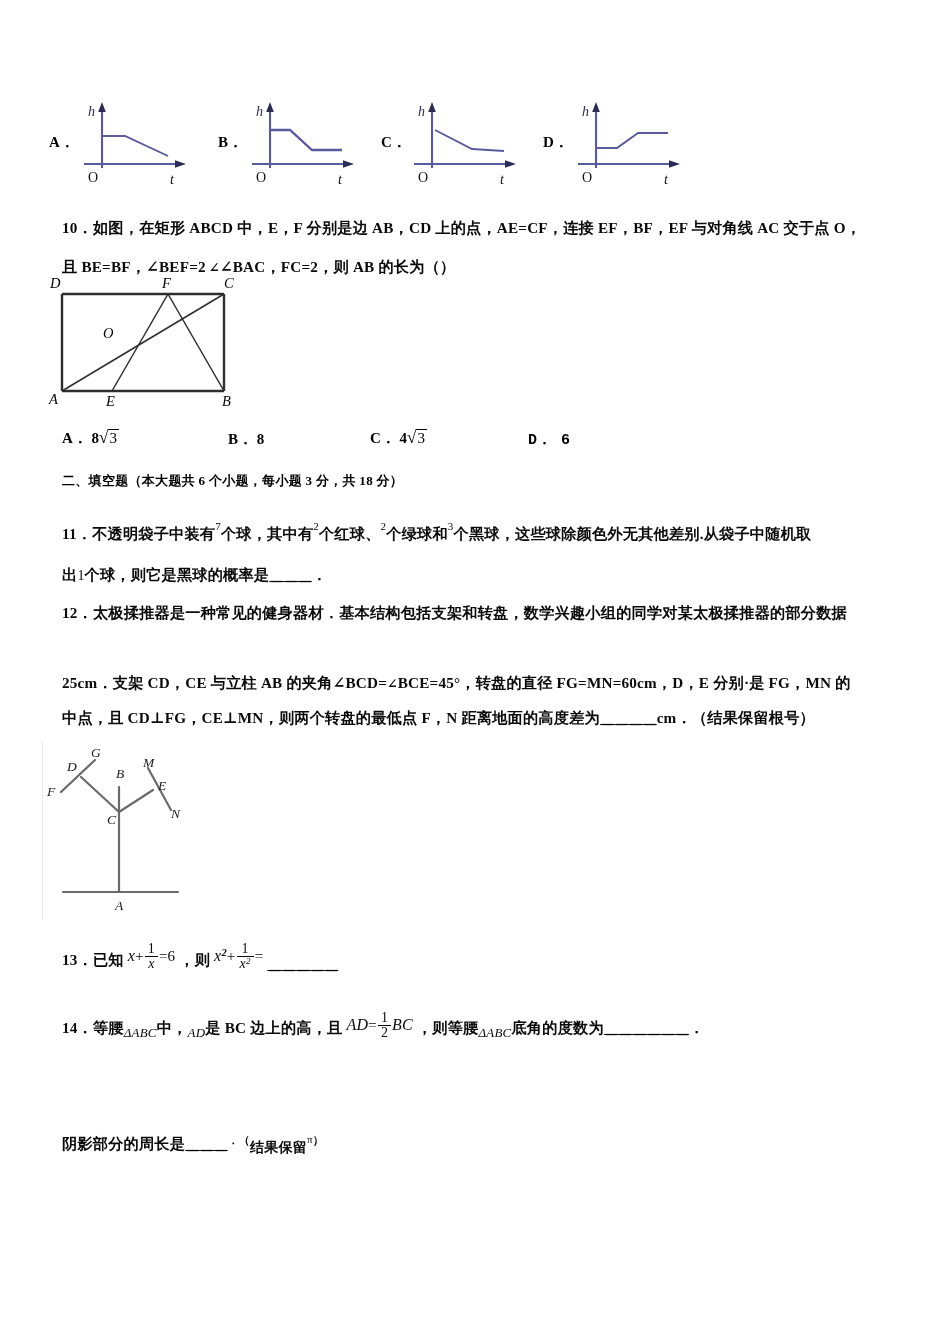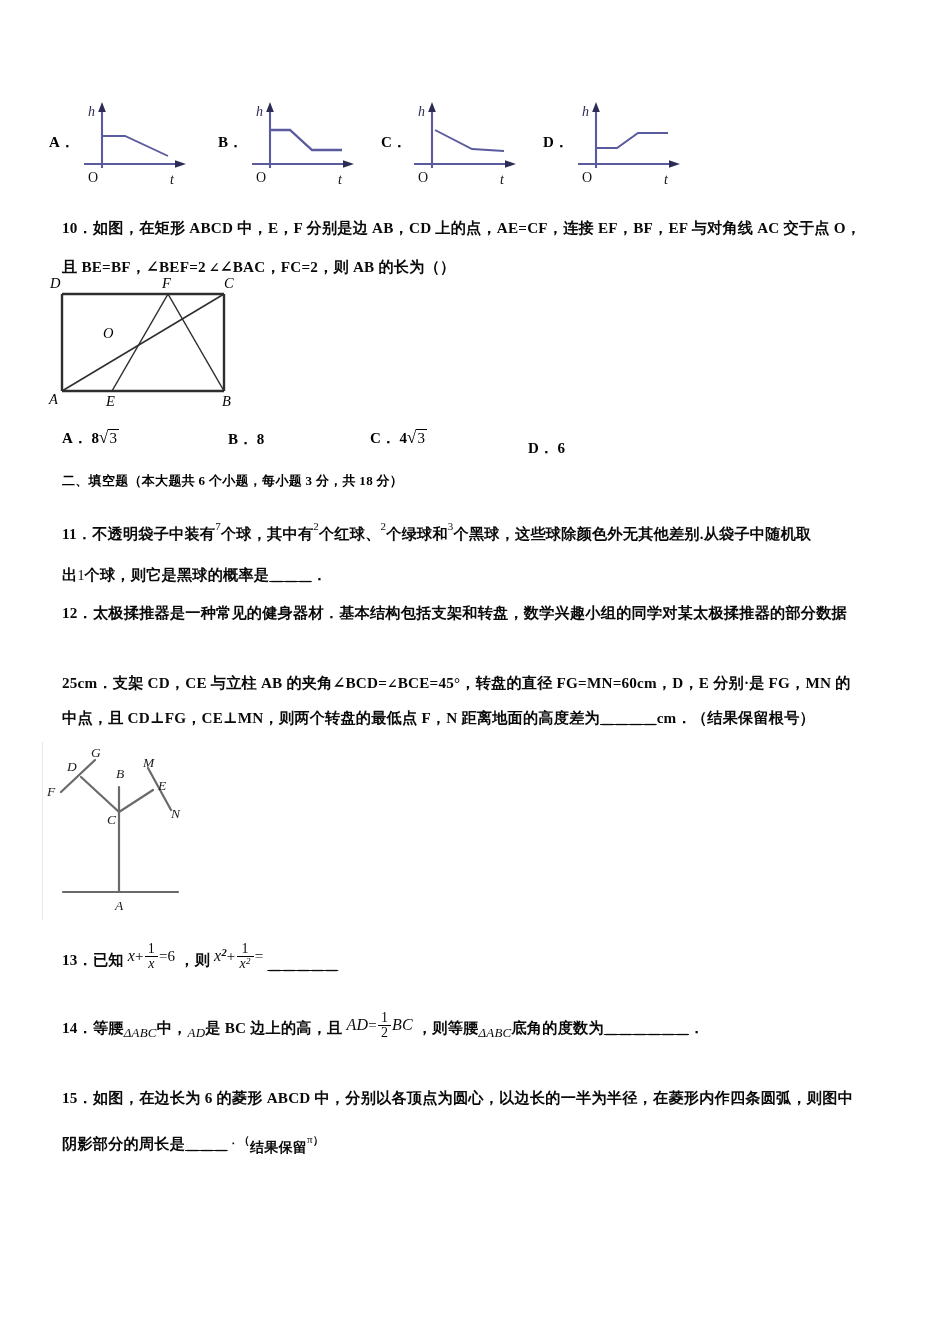--- a/index.html
+++ b/index.html
@@ -221,21 +221,21 @@
     <span>8</span><span class="rad"><span class="rsym">√</span><span class="rbody">3</span></span>
   </div>
   <div class="ansrow" style="left:218px; top:430px;margin-left:10px;">
     <span>B．</span>
     <span>8</span>
   </div>
   <div class="ansrow" style="left:370px; top:428px;">
     <span>C．</span>
     <span>4</span><span class="rad"><span class="rsym">√</span><span class="rbody">3</span></span>
   </div>
-  <div class="ansrow" style="left:528px; top:439px;">
+  <div class="ansrow" style="left:528px; top:430px;font-family:Liberation Mono, monospace;">
     <span>D．</span>
     <span>6</span>
   </div>
 
   <div class="section-head" style="left:62px; top:472px;">二、填空题（本大题共 6 个小题，每小题 3 分，共 18 分）</div>
 
   <div class="qtext" style="left:62px; top:512px;">
     <span>11．不透明袋子中装有</span><span class="sup">7</span><span>个球，其中有</span><span class="sup">2</span><span>个红球、</span><span class="sup">2</span><span>个绿球和</span><span class="sup">3</span><span>个黑球，这些球除颜色外无其他差别.从袋子中随机取</span>
   </div>
   <div class="qtext" style="left:62px; top:558px;">
@@ -287,18 +287,17 @@
       <span class="mathi">x</span><span class="mathsup">2</span><span style="font-weight:normal;font-size:15px;">+</span><span class="frac italden"><span class="num">1</span><span class="den"><span>x</span><span style="font-size:9px;position:relative;top:-4px;">2</span></span></span><span style="font-weight:normal;font-size:15px;">=</span>
     </span><span style="letter-spacing:-1px;text-decoration:underline;position:relative;top:4px;">＿＿＿＿＿</span>
   </div>
 
   <div class="qtext" style="left:62px; top:1011px;">
     <span>14．等腰</span><span class="small-ital">ΔABC</span><span>中，</span><span class="small-ital">AD</span><span>是 BC 边上的高，且</span><span style="position:relative;top:-3px;">
       <span class="mathi">AD</span><span style="font-weight:normal;font-size:15px;">=</span><span class="frac"><span class="num">1</span><span class="den" style="font-style:normal;">2</span></span><span class="mathi">BC</span>
     </span><span>，则等腰</span><span class="small-ital">ΔABC</span><span>底角的度数为</span><span style="letter-spacing:-1px;text-decoration:underline;">＿＿＿＿＿＿</span><span>．</span>
   </div>
 
-  <div class="qtext" style="left:62px; top:1081px;">15．如图，在边长为 6 的菱形 ABCD 中，分别以各顶点为圆心，以边长的一半为半径，在菱形内作四条圆弧，则图中</div>
   <div class="qtext" style="left:62px; top:1127px;">
     <span>阴影部分的周长是</span><span style="letter-spacing:-1px;text-decoration:underline;">＿＿＿</span><span style="font-size:11px;position:relative;top:-5px;">．（</span><span style="position:relative;top:3px;font-size:14px;margin-top:12px;">结果保留</span><span style="font-size:11px;position:relative;top:-6px;font-weight:normal;">π</span><span style="font-size:11px;position:relative;top:-5px;">）</span>
   </div>
 
 </div>
 
 </body></html>

